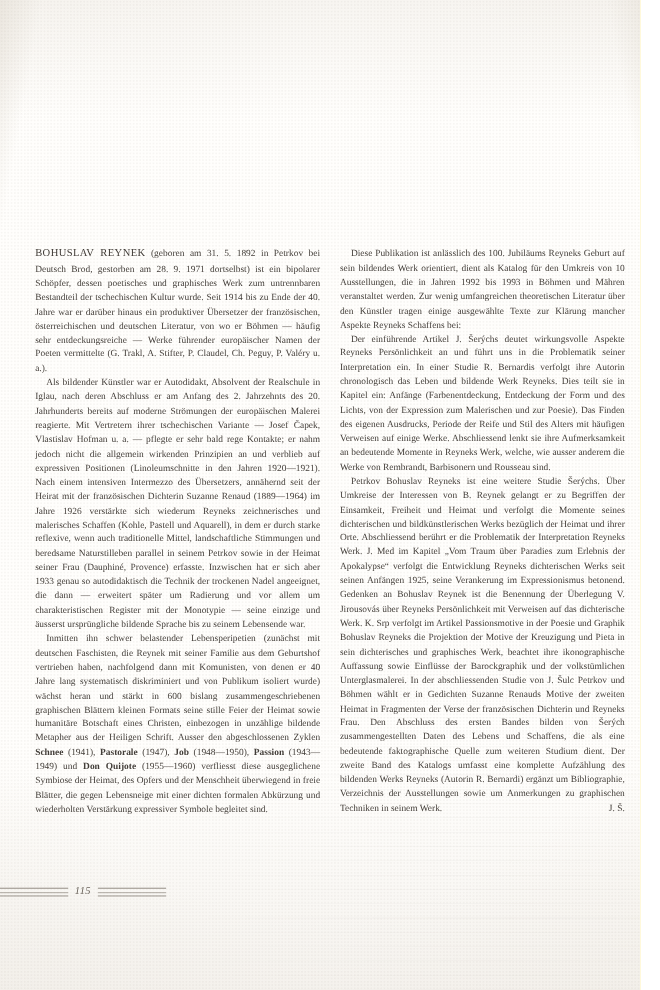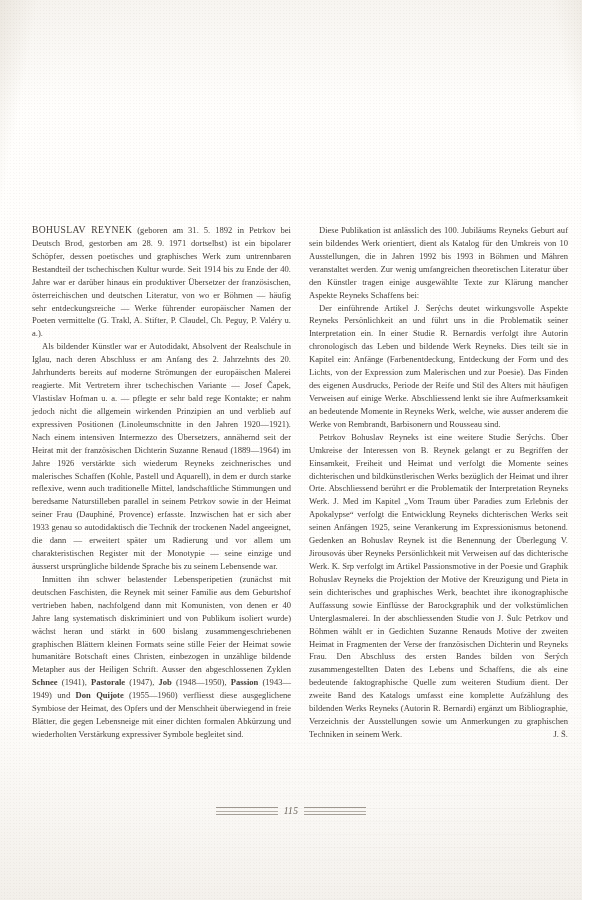--- a/index.html
+++ b/index.html
@@ -93,21 +93,20 @@
   .wtitle { font-weight: bold; margin-top: 12px; }
 
   
   .folio {
     position: absolute;
     left: 0;
     right: 0;
     top: 806px;
     display: flex;
     align-items: center;
-    justify-content: center;
     gap: 5px;
     z-index: 3;
   }
 
   .rule-group {
     width: 62px;
     display: flex;
     flex-direction: column;
     gap: 2.4px;
   }

